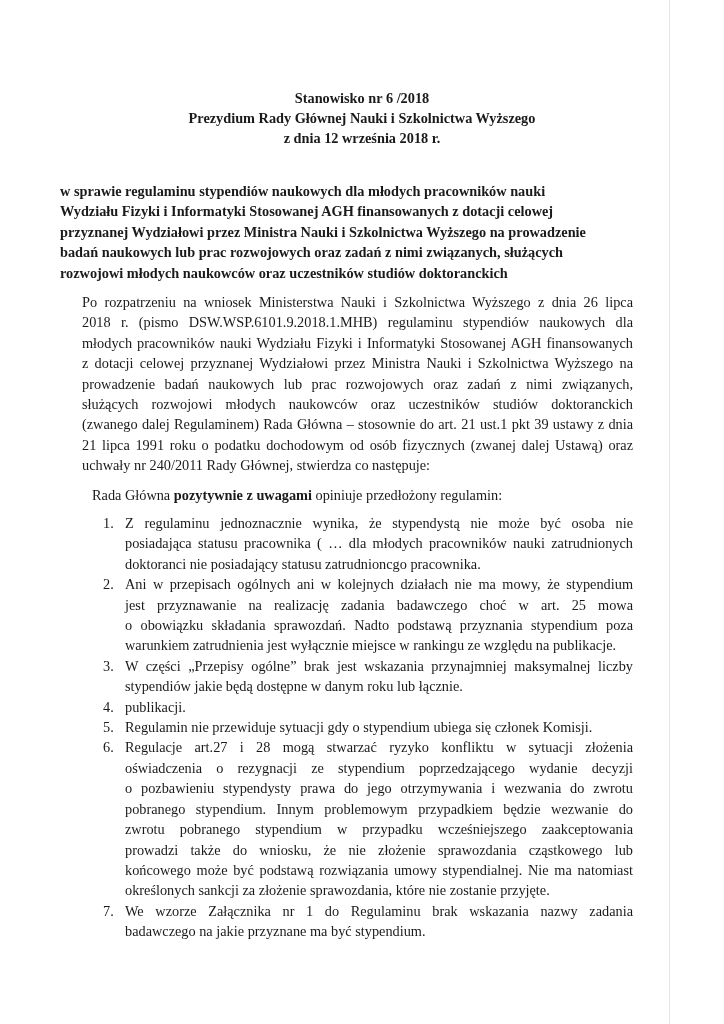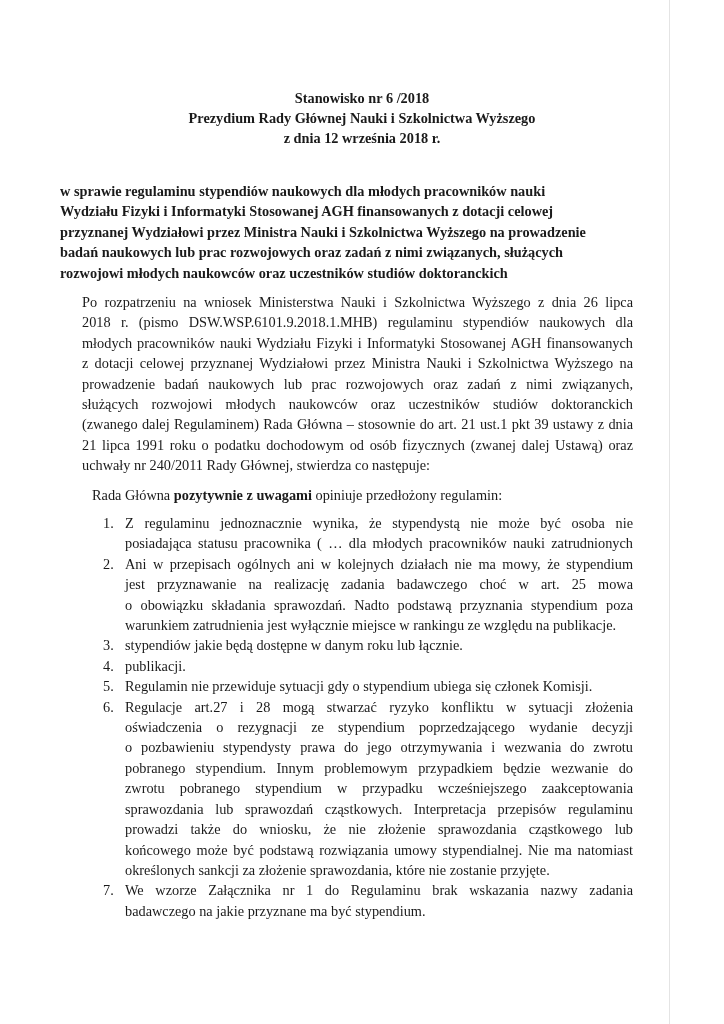--- a/index.html
+++ b/index.html
@@ -148,48 +148,49 @@
     <span class="line last">uchwały nr 240/2011 Rady Głównej, stwierdza co następuje:</span>
   </p>
 
   <p class="opinion"><span>Rada Główna </span><b>pozytywnie z uwagami</b><span> opiniuje przedłożony regulamin:</span></p>
 
   <ol class="remarks">
     <li>
       <span class="num">1.</span>
       <span class="line">Z regulaminu jednoznacznie wynika, że stypendystą nie może być osoba nie</span>
       <span class="line">posiadająca statusu pracownika ( … dla młodych pracowników nauki zatrudnionych</span>
+      <span class="line last">doktoranci nie posiadający statusu zatrudnioncgo pracownika.</span>
     </li>
     <li>
       <span class="num">2.</span>
       <span class="line">Ani w przepisach ogólnych ani w kolejnych działach nie ma mowy, że stypendium</span>
       <span class="line">jest przyznawanie na realizację zadania badawczego choć w art. 25 mowa</span>
       <span class="line">o obowiązku składania sprawozdań. Nadto podstawą przyznania stypendium poza</span>
       <span class="line last">warunkiem zatrudnienia jest wyłącznie miejsce w rankingu ze względu na publikacje.</span>
     </li>
     <li>
       <span class="num">3.</span>
+      <span class="line">W części „Przepisy ogólne” brak jest wskazania przynajmniej maksymalnej liczby</span>
       <span class="line last">stypendiów jakie będą dostępne w danym roku lub łącznie.</span>
     </li>
     <li>
       <span class="num">4.</span>
       <span class="line last">publikacji.</span>
     </li>
     <li>
       <span class="num">5.</span>
       <span class="line last">Regulamin nie przewiduje sytuacji gdy o stypendium ubiega się członek Komisji.</span>
     </li>
     <li>
       <span class="num">6.</span>
       <span class="line">Regulacje art.27 i 28 mogą stwarzać ryzyko konfliktu w sytuacji złożenia</span>
       <span class="line">oświadczenia o rezygnacji ze stypendium poprzedzającego wydanie decyzji</span>
       <span class="line">o pozbawieniu stypendysty prawa do jego otrzymywania i wezwania do zwrotu</span>
       <span class="line">pobranego stypendium. Innym problemowym przypadkiem będzie wezwanie do</span>
       <span class="line">zwrotu pobranego stypendium w przypadku wcześniejszego zaakceptowania</span>
-      <span class="line">sprawozdania lub sprawozdań cząstkowych. Interpretacja przepisów regulaminu</span>
       <span class="line">prowadzi także do wniosku, że nie złożenie sprawozdania cząstkowego lub</span>
       <span class="line">końcowego może być podstawą rozwiązania umowy stypendialnej. Nie ma natomiast</span>
       <span class="line last">określonych sankcji za złożenie sprawozdania, które nie zostanie przyjęte.</span>
     </li>
     <li>
       <span class="num">7.</span>
       <span class="line">We wzorze Załącznika nr 1 do Regulaminu brak wskazania nazwy zadania</span>
       <span class="line last">badawczego na jakie przyznane ma być stypendium.</span>
     </li>
   </ol>

